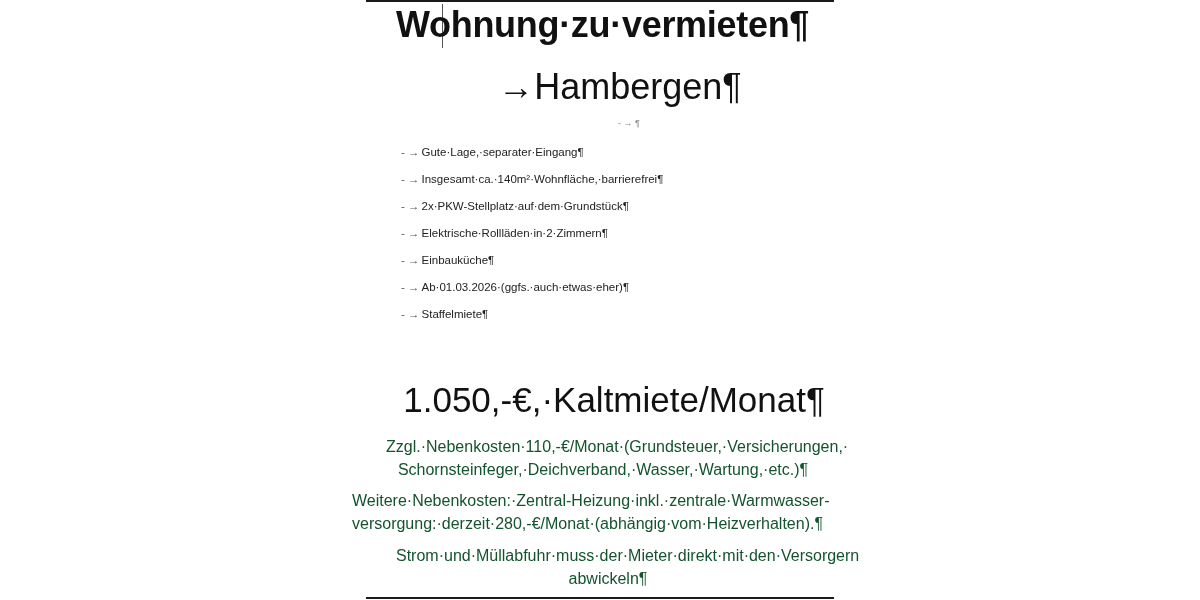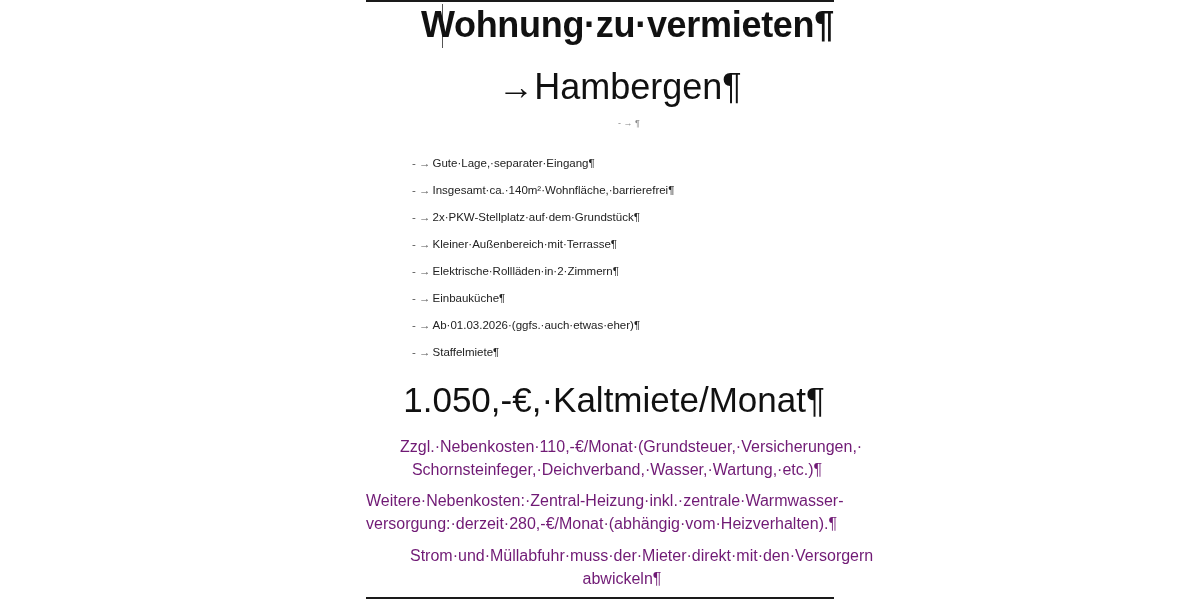--- a/index.html
+++ b/index.html
@@ -47,21 +47,21 @@
       height: 44px;
       background: #555555;
     }
     .line {
       position: absolute;
       white-space: nowrap;
     }
     .title {
       left: 366px;
       width: 468px;
-      text-align: right;
+      text-align: left;
       top: 4px;
       font-size: 36px;
       font-weight: bold;
       letter-spacing: -0.3px;
       padding-left: 30px;
       box-sizing: border-box;
     }
     .subtitle {
       left: 366px;
       width: 468px;
@@ -74,21 +74,21 @@
     .empty-mark {
       left: 618px;
       top: 118px;
       font-size: 9px;
       color: #888888;
     }
     .bullets {
       position: absolute;
       left: 397px;
       top: 140px;
-      margin: 15px;
+      margin: 4px;
       padding: 0;
       list-style: none;
     }
     .bullets li {
       height: 27px;
       font-size: 11.5px;
       line-height: 16px;
       color: #222222;
       white-space: nowrap;
     }
@@ -100,26 +100,26 @@
       left: 366px;
       width: 468px;
       text-align: center;
       top: 380px;
       font-size: 35px;
       padding-left: 28px;
       box-sizing: border-box;
     }
     .para {
       position: absolute;
-      left: 366px;
+      left: 352px;
       width: 468px;
       text-align: center;
       font-size: 16px;
       line-height: 23px;
-      color: #701a75;
+      color: #14532d;
     }
     .para span { display: block; white-space: nowrap; }
     .p1 { top: 435px; padding-left: 34px; box-sizing: border-box; }
     .p2 { top: 489px; padding-left: 0; box-sizing: border-box; }
     .p3 { top: 544px; padding-left: 44px; box-sizing: border-box; }
   </style>
 </head>
 <body>
 
 <div class="page"></div>
@@ -127,21 +127,20 @@
 <div class="caret"></div>
 
 <div class="line title">Wohnung·zu·vermieten¶</div>
 <div class="line subtitle">→Hambergen¶</div>
 <div class="line empty-mark">- → ¶</div>
 
 <ul class="bullets">
   <li><span class="mark">- →</span><span>Gute·Lage,·separater·Eingang¶</span></li>
   <li><span class="mark">- →</span><span>Insgesamt·ca.·140m²·Wohnfläche,·barrierefrei¶</span></li>
   <li><span class="mark">- →</span><span>2x·PKW-Stellplatz·auf·dem·Grundstück¶</span></li>
-  <li><span class="mark">- →</span><span>Kleiner·Außenbereich·mit·Terrasse¶</span></li>
   <li><span class="mark">- →</span><span>Elektrische·Rollläden·in·2·Zimmern¶</span></li>
   <li><span class="mark">- →</span><span>Einbauküche¶</span></li>
   <li><span class="mark">- →</span><span>Ab·01.03.2026·(ggfs.·auch·etwas·eher)¶</span></li>
   <li><span class="mark">- →</span><span>Staffelmiete¶</span></li>
 </ul>
 
 <div class="line price">1.050,-€,·Kaltmiete/Monat¶</div>
 
 <div class="para p1">
   <span>Zzgl.·Nebenkosten·110,-€/Monat·(Grundsteuer,·Versicherungen,·</span>

